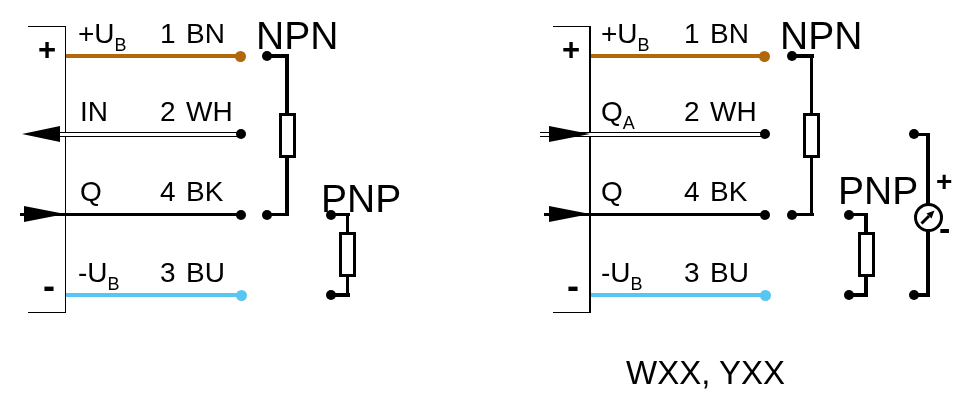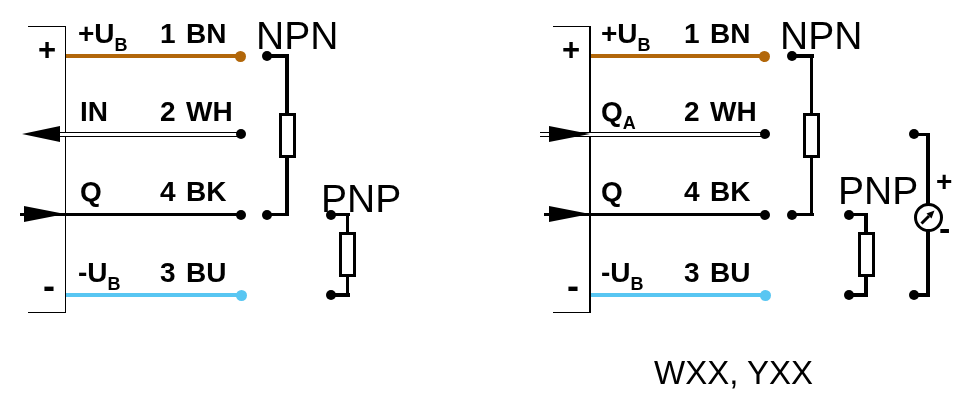--- a/index.html
+++ b/index.html
@@ -12,28 +12,28 @@
   .dbl    { position:absolute; height:5.6px; box-sizing:border-box; background:#fff;
             border-top:1.6px solid #000; border-bottom:1.6px solid #000; }
   .dot    { position:absolute; width:10px; height:10px; border-radius:50%; background:#000; }
   .cdot   { width:11px; height:11px; }
   .res    { position:absolute; width:17px; height:45px; box-sizing:border-box;
             border:3.5px solid #000; background:#fff; }
   .arrow-l{ position:absolute; width:0; height:0; border-top:8.5px solid transparent;
             border-bottom:8.5px solid transparent; border-right:38px solid #000; }
   .arrow-r{ position:absolute; width:0; height:0; border-top:8.5px solid transparent;
             border-bottom:8.5px solid transparent; border-left:41px solid #000; }
-  .lbl    { position:absolute; font-size:28px; line-height:1; white-space:nowrap;font-weight:bold; }
+  .lbl    { position:absolute; font-size:28px; line-height:1; white-space:nowrap; }
   .sub    { font-size:18px; vertical-align:-8px; }
   .tag    { position:absolute; font-size:39px; line-height:1; white-space:nowrap; }
   .sign   { position:absolute; font-weight:bold; line-height:1; }
   .meter  { position:absolute; width:29px; height:29px; box-sizing:border-box;
             border:3.5px solid #000; border-radius:50%; background:#fff; }
   .meter svg { position:absolute; left:0; top:0; }
-  .caption{ position:absolute; font-size:33px; line-height:1; text-align:right; white-space:nowrap; }
+  .caption{ position:absolute; font-size:33px; line-height:1; text-align:center; white-space:nowrap; }
   .bn { background:#b2670a; }
   .bu { background:#58c6f2; }
 </style>
 </head>
 <body>
 
 <div class="canvas">
 
   <div>
 

